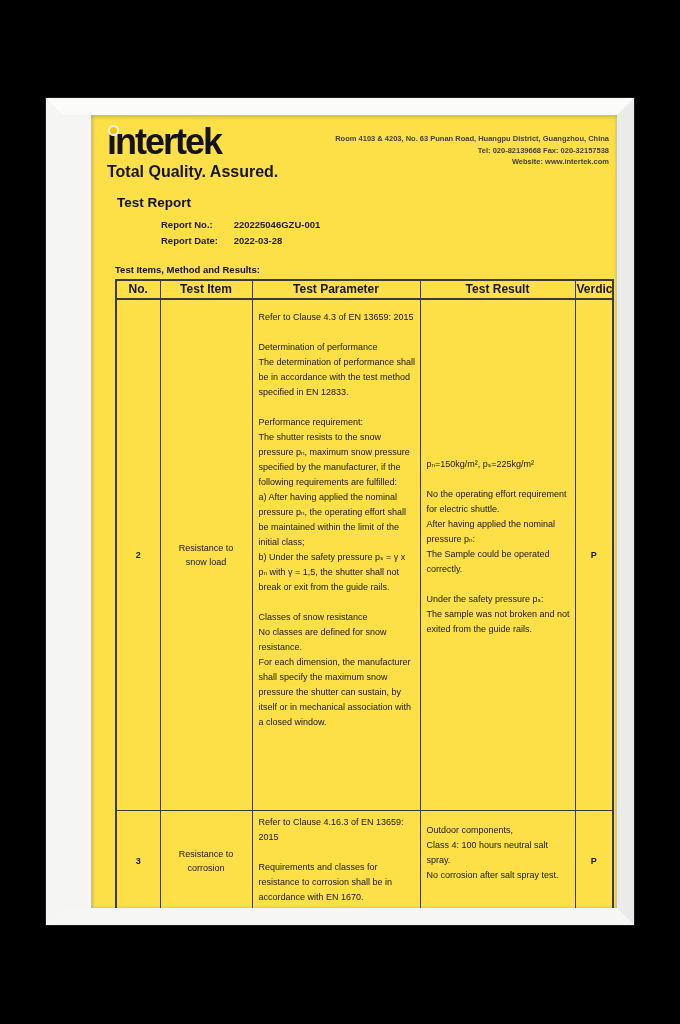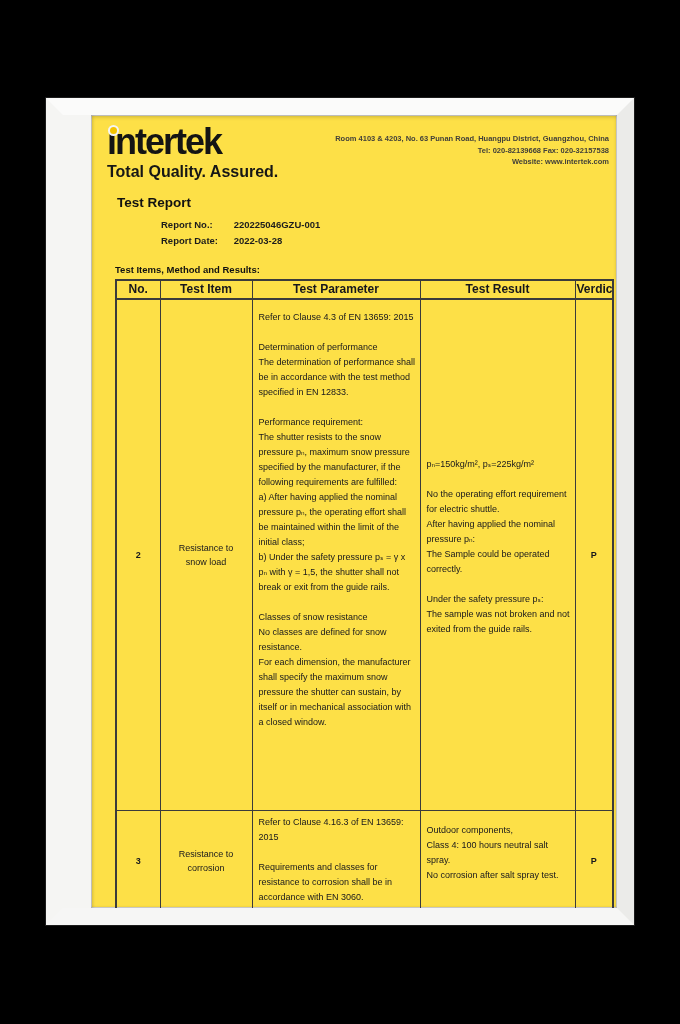--- a/index.html
+++ b/index.html
@@ -157,21 +157,21 @@
 
 Under the safety pressure pₛ:
 The sample was not broken and not exited from the guide rails.</td>
             <td class="c-verdict">P</td>
           </tr>
           <tr class="row-short">
             <td class="c-no">3</td>
             <td class="c-item">Resistance to corrosion</td>
             <td class="c-param pt-sm">Refer to Clause 4.16.3 of EN 13659: 2015
 
-Requirements and classes for resistance to corrosion shall be in accordance with EN 3060.</td>
+Requirements and classes for resistance to corrosion shall be in accordance with EN 1670.</td>
             <td class="c-result">Outdoor components,
 Class 4: 100 hours neutral salt spray.
 No corrosion after salt spray test.</td>
             <td class="c-verdict">P</td>
           </tr>
         </tbody>
       </table>
 
     </div>
   </div>

